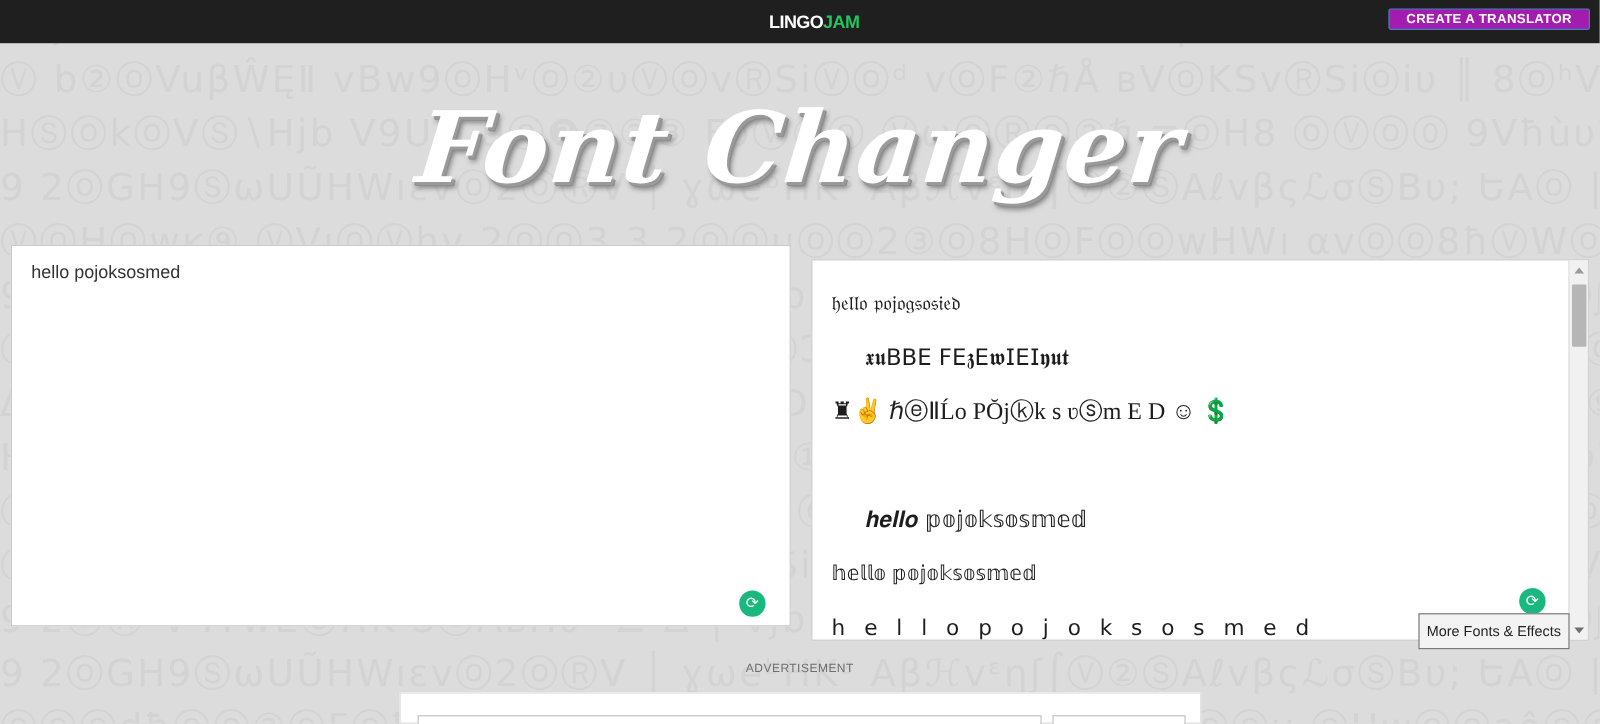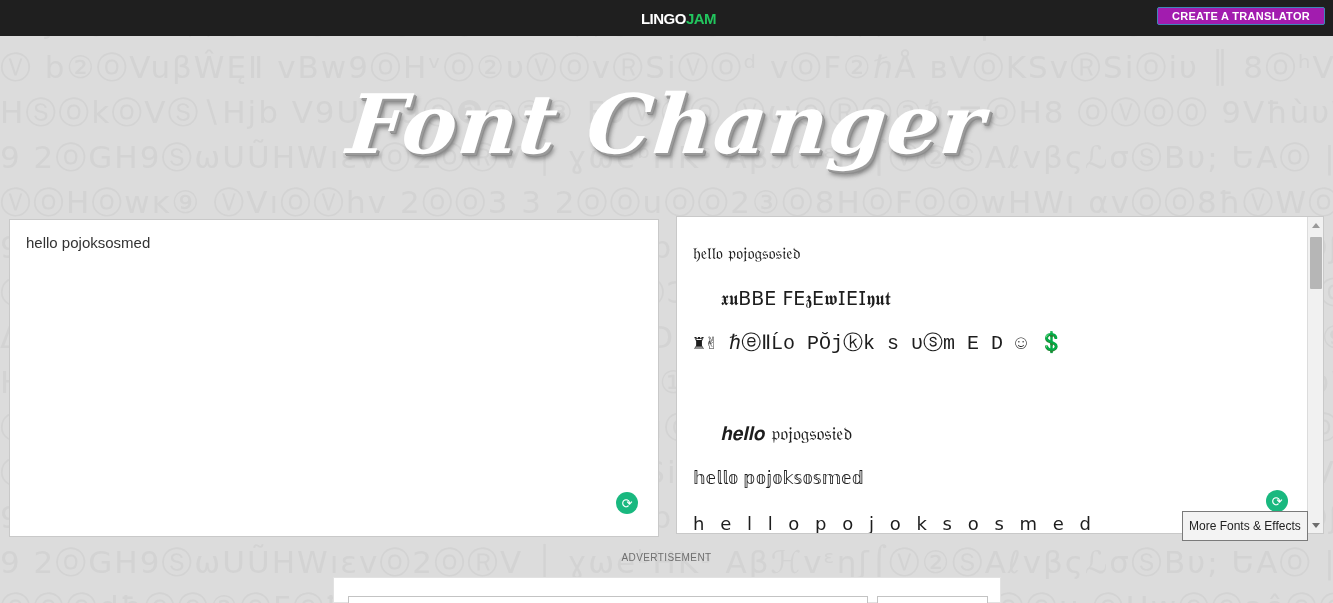--- a/index.html
+++ b/index.html
@@ -82,21 +82,21 @@
     text-shadow:
        2px 2px 0 #9a9a9a,
        3px 3px 0 #8d8d8d,
        4px 5px 4px rgba(60,60,60,0.55);
     transform: skewX(-6deg);
     white-space: nowrap;
   }
 
   
   #input-panel {
-    position: absolute; left: 9px; top: 219px;
+    position: absolute; left: 9px; top: 204px;
     width: 650px; height: 318px;
     background: #ffffff;
     border: 1px solid #c9c9c9;
     z-index: 10;
   }
   #input-text {
     position: absolute; left: 16px; top: 14px;
     width: 610px;
     border: none; outline: none;
     font-family: "Liberation Sans", sans-serif;
@@ -122,21 +122,21 @@
   .out-line {
     height: 45px;
     line-height: 45px;
     color: #1d1d1d;
     white-space: nowrap;
     overflow: hidden;
     cursor: pointer;
   }
   .out-line.fs18 { font-size: 17px; font-family: "DejaVu Sans", sans-serif; }
   .out-line.fs19 { font-size: 19px; font-family: "DejaVu Sans", sans-serif; margin-left: 28px; }
-  .out-line.fs20 { font-size: 20px; font-family: Liberation Mono, monospace; }
+  .out-line.fs20 { font-size: 20px; font-family: Liberation Serif, serif; }
   .out-line.wide { font-size: 18px; letter-spacing: 5px; font-family: "DejaVu Sans", sans-serif; }
 
   
   #out-scrollbar {
     position: absolute; right: 0; top: 0;
     width: 16px; height: 316px;
     background: #f1f1f1;
     border-left: 1px solid #dcdcdc;
     z-index: 14;
   }
@@ -264,21 +264,21 @@
 <div class="green-btn" id="input-refresh">
   <span class="glyph">⟳</span>
 </div>
 
 <div id="output-panel">
   <div id="output-list">
     <div class="out-line fs18">𝔥𝔢𝔩𝔩𝔬 𝔭𝔬𝔧𝔬𝔤𝔰𝔬𝔰𝔦𝔢𝔡</div>
     <div class="out-line fs19">𝖝𝖚𝖡𝖡𝖤 𝖥𝖤𝖟𝖤𝖜𝖨𝖤𝖨𝖞𝖚𝖙</div>
     <div class="out-line fs20">♜✌ ℏⓔⅡĹo  PŎjⓚk s ʋⓢm E D  ☺ 💲</div>
     <div class="out-line fs19">𝒽𝒺𝓁𝓁𝓄 𝓅𝓄𝒿𝓄𝓀𝓈𝓄𝓈𝓂𝒺𝒹</div>
-    <div class="out-line fs19">𝒉𝒆𝒍𝒍𝒐 𝔭𝔬𝔧𝔬𝔤𝔰𝔬𝔰𝔦𝔢𝔡</div>
+    <div class="out-line fs19">𝒉𝒆𝒍𝒍𝒐 𝕡𝕠𝕛𝕠𝕜𝕤𝕠𝕤𝕞𝕖𝕕</div>
     <div class="out-line fs18">𝕙𝕖𝕝𝕝𝕠 𝕡𝕠𝕛𝕠𝕜𝕤𝕠𝕤𝕞𝕖𝕕</div>
     <div class="out-line wide">h e l l o  p o j o k s o s m e d</div>
   </div>
 
   <div id="out-scrollbar">
     <div id="sb-up">
       <span class="sb-arrow up"></span>
     </div>
     <div id="sb-thumb"></div>
     <div id="sb-down">

